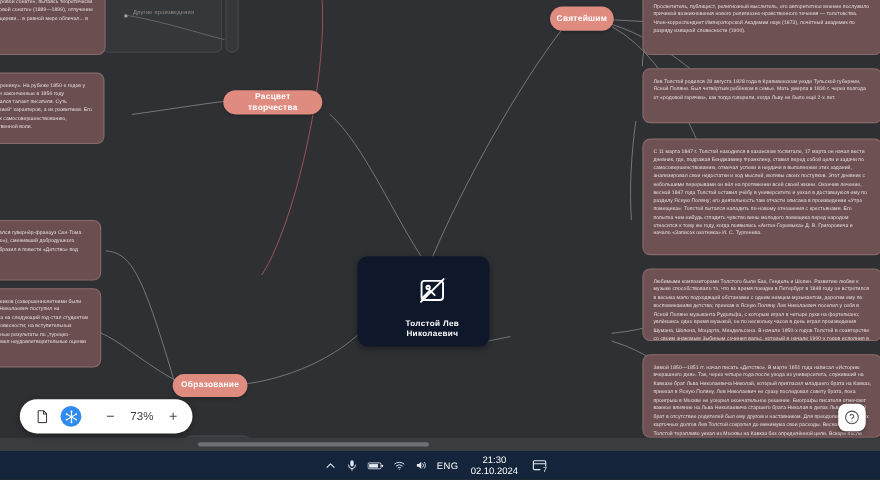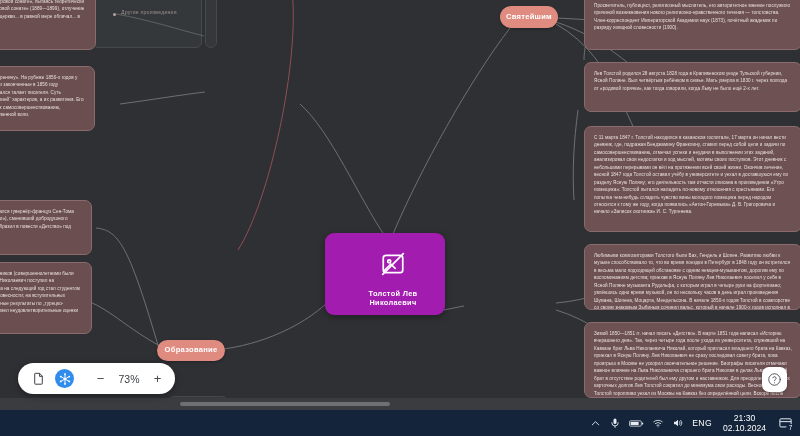--- a/index.html
+++ b/index.html
@@ -55,21 +55,21 @@
     padding: 5px 12px;
     line-height: 1.35;
     box-shadow: 0 1px 3px rgba(0,0,0,.30);
   }
 
   
   #central-node {
     position: absolute;
     left: 325px; top: 233px;
     width: 120px; height: 82px;
-    background: #a21caf;
+    background: #0f172a;
     border-radius: 9px;
     box-shadow: 0 2px 7px rgba(0,0,0,.35);
     display: flex;
     flex-direction: column;
     align-items: center;
     justify-content: space-between;
     padding: 18px 6px 8px 22px;
   }
   #central-node .label {
     color: #ffffff; font-size: 7.4px; font-weight: 700; letter-spacing: .3px;
@@ -149,21 +149,21 @@
     position: absolute; left: 180px; top: 402px;
     width: 210px; height: 4px; border-radius: 2px;
     background: #6d7075;
   }
 
   
   #taskbar {
     position: absolute; left: 0; top: 410px;
     width: 800px; height: 26px;
     background: #13243b;
-    display: flex; align-items: center; justify-content: flex-end;
+    display: flex; align-items: center; justify-content: center;
     padding-right: 6px;
     gap: 8px;
   }
   .tray-item {
     color: #e6ebf2; font-size: 9px;
     display: flex; align-items: center; justify-content: center;
     line-height: 1;
   }
   #tray-clock {
     color: #ffffff; font-size: 8.6px; line-height: 1.22;
@@ -259,20 +259,23 @@
     </div>
 
     <div class="card lighter" style="left:584px; top:322px; width:218px; height:76px;">
       <span class="txt">Зимой 1850—1851 гг. начал писать «Детство». В марте 1851 года написал «Историю вчерашнего дня». Так, через четыре года после ухода из университета, служивший на Кавказе брат Льва Николаевича Николай, который пригласил младшего брата на Кавказ, приехал в Ясную Поляну. Лев Николаевич не сразу последовал совету брата, пока проигрыш в Москве не ускорил окончательное решение. Биографы писателя отмечают важное влияние на Льва Николаевича старшего брата Николая в делах Льва. Старший брат в отсутствие родителей был ему другом и наставником. Для преодоления больших карточных долгов Лев Толстой сократил до минимума свои расходы. Весной 1851 года Толстой торопливо уехал из Москвы на Кавказ без определённой цели. Вскоре после приезда на Кавказ он подал прошение о зачислении на военную службу. В Старогладовской, в окрестностях которых Толстой прожил около двух лет, он встретил старого казака Епишку, прототипа одного из героев повести «Казаки», фигурирующего в ней под именем Ерошки.</span>
     </div>
 
     <div class="pill" style="left:500px; top:6px; width:58px; height:22px;">
       <span>Святейшим</span>
     </div>
 
+    <div class="pill" style="left:203px; top:82px; width:90px; height:22px;">
+      <span>Расцвет творчества</span>
+    </div>
 
     <div class="pill" style="left:157px; top:340px; width:68px; height:21px;align-items:center;">
       <span>Образование</span>
     </div>
 
 
     <div id="central-node">
       <span class="no-image-icon">
         <svg viewBox="0 0 24 24" width="26" height="26" fill="none" stroke="#ffffff" stroke-width="1.6" stroke-linecap="round" stroke-linejoin="round">
           <rect x="3" y="4" width="18" height="16" rx="2.5"></rect>

